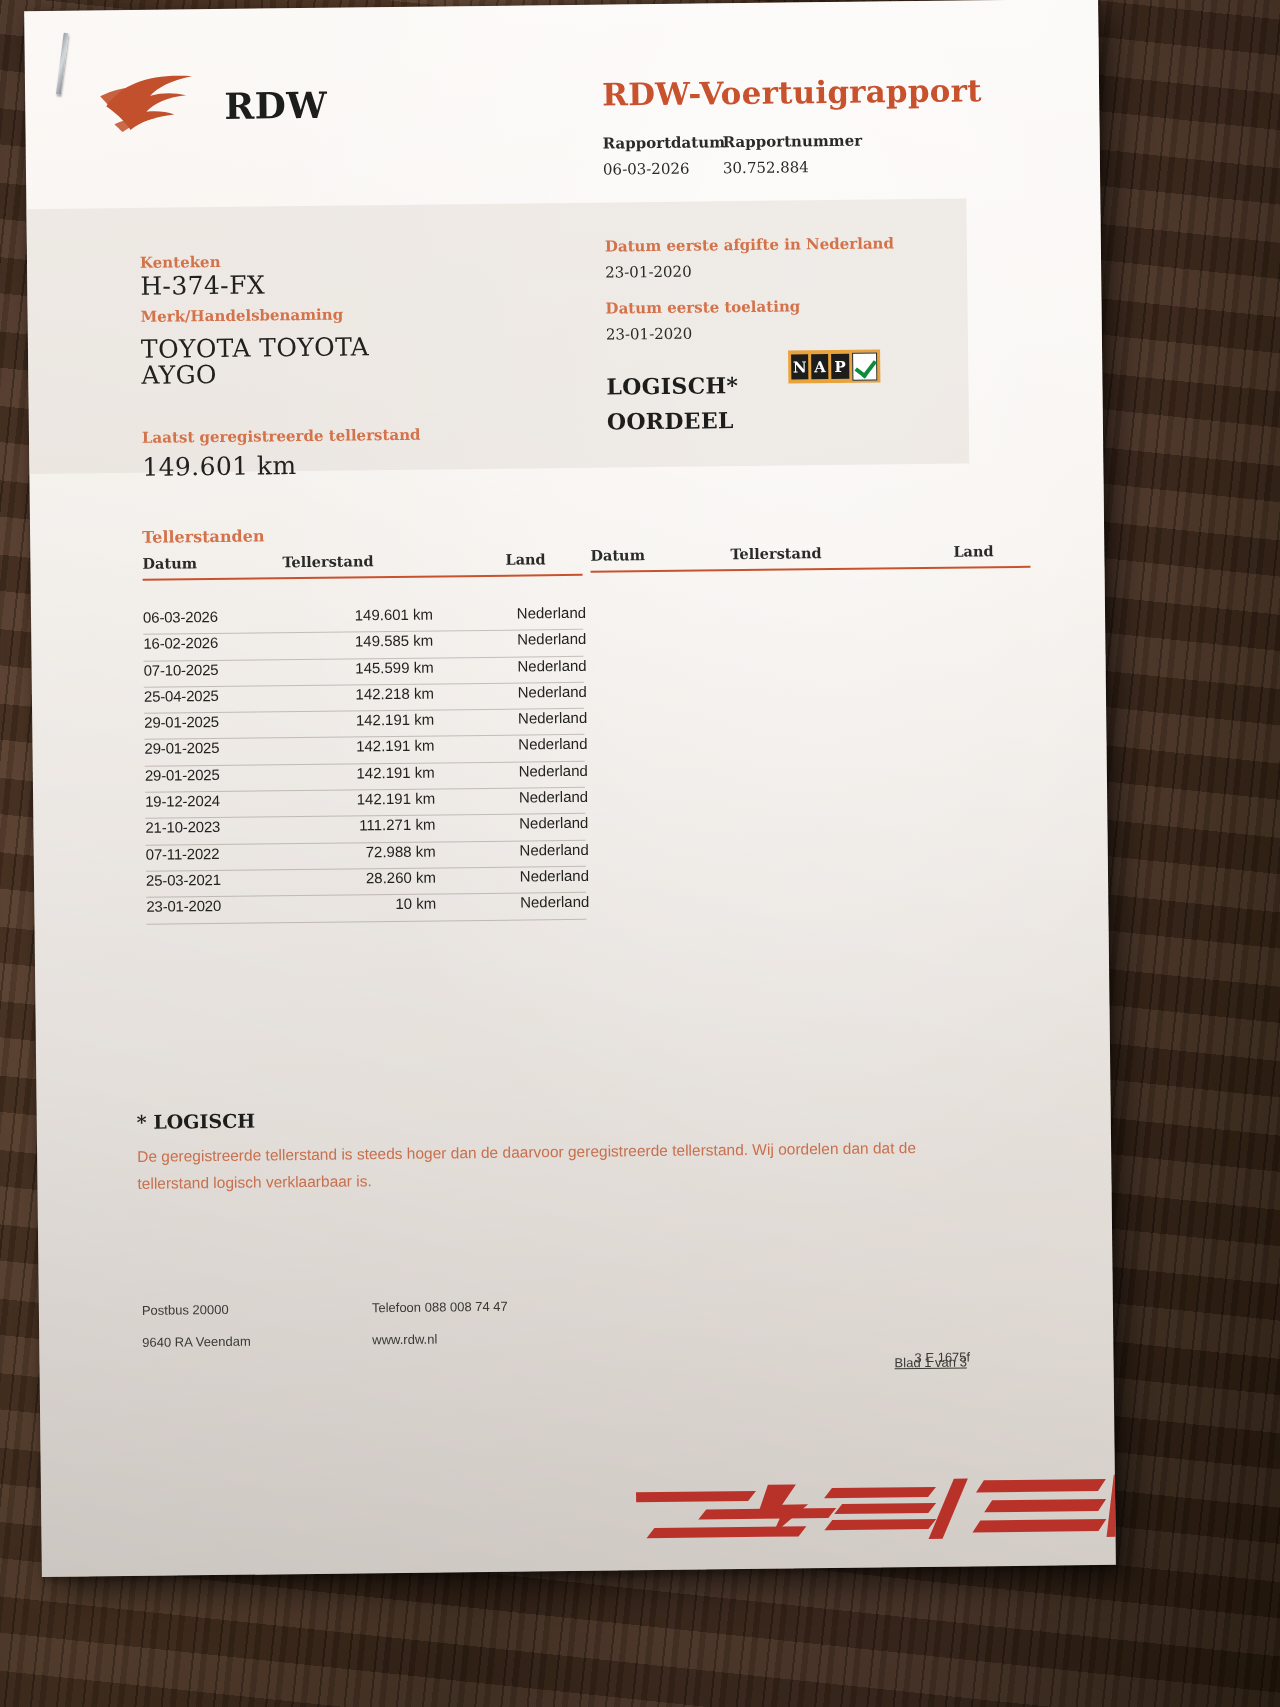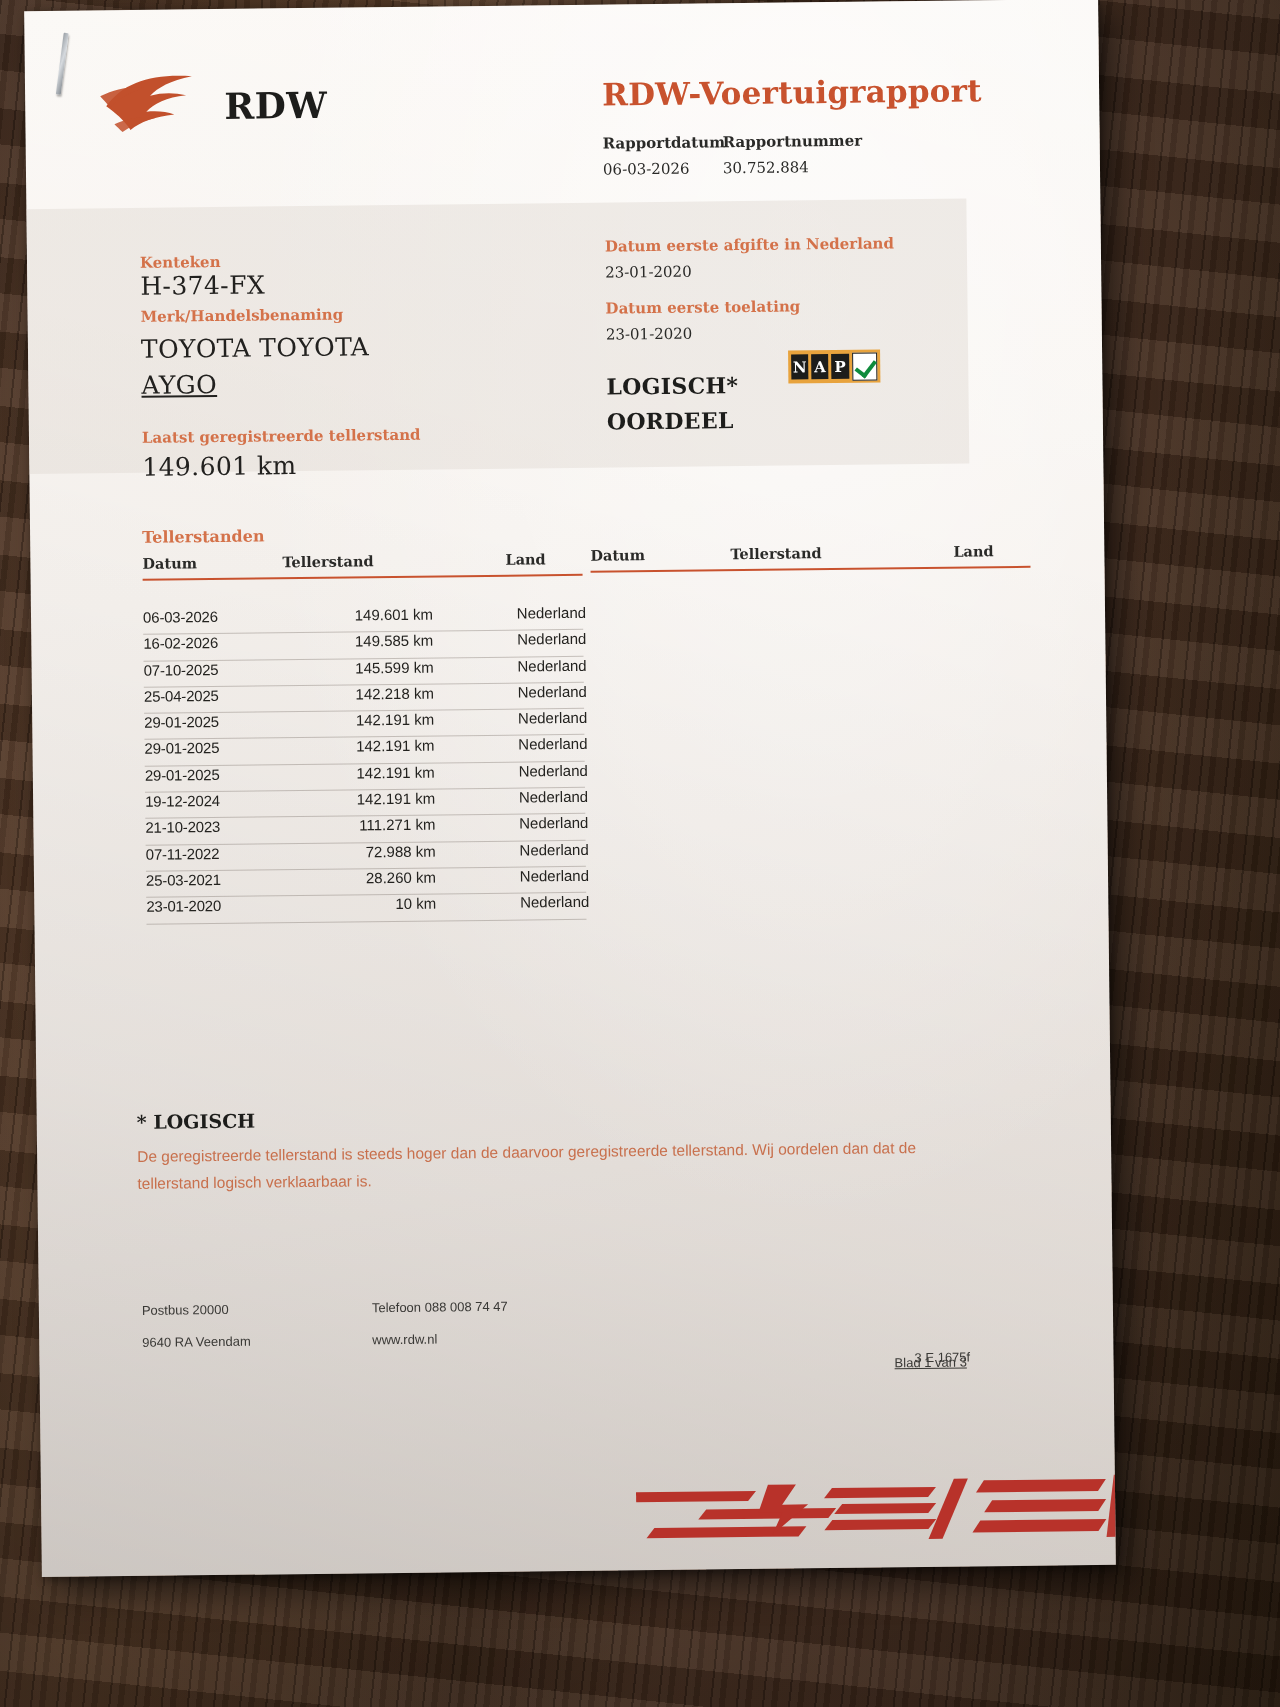--- a/index.html
+++ b/index.html
@@ -334,21 +334,21 @@
   <div class="hdr-lbl" style="left:577px; top:130px;">Rapportdatum</div>
   <div class="hdr-val" style="left:577px; top:156px;">06-03-2026</div>
   <div class="hdr-lbl" style="left:697px; top:130px;">Rapportnummer</div>
   <div class="hdr-val" style="left:697px; top:156px;">30.752.884</div>
 
   <div class="blk-lbl" style="left:113px; top:244px;">Kenteken</div>
   <div class="blk-val" style="left:113px; top:262px;">H-374-FX</div>
 
   <div class="blk-lbl" style="left:113px; top:298px;">Merk/Handelsbenaming</div>
   <div class="blk-val" style="left:113px; top:325px;">TOYOTA TOYOTA</div>
-  <div class="blk-val" style="left:113px; top:361px;text-decoration:underline;">AYGO</div>
+  <div class="blk-val" style="left:113px; top:351px;">AYGO</div>
 
   <div class="blk-lbl" style="left:113px; top:419px;">Laatst geregistreerde tellerstand</div>
   <div class="blk-val" style="left:113px; top:443px;">149.601 km</div>
 
   <div class="blk-lbl" style="left:578px; top:233px;">Datum eerste afgifte in Nederland</div>
   <div class="hdr-val" style="left:578px; top:259px;">23-01-2020</div>
 
   <div class="blk-lbl" style="left:578px; top:295px;">Datum eerste toelating</div>
   <div class="hdr-val" style="left:578px; top:321px;">23-01-2020</div>
 

